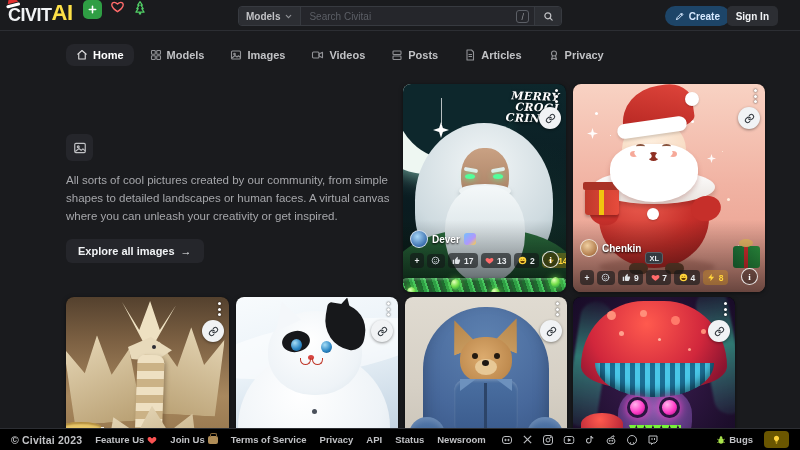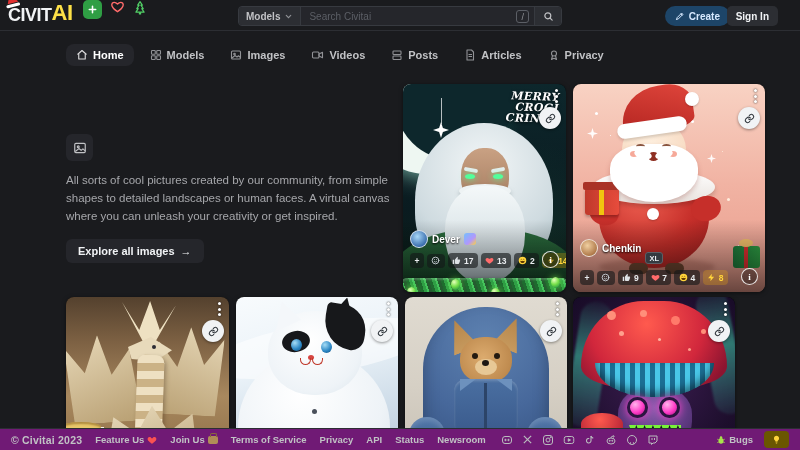--- a/index.html
+++ b/index.html
@@ -202,21 +202,21 @@
   .m-mouth { position:absolute; left:56px; top:128px; width:52px; height:15px; border-radius:5px; background:#1a0b26; }
   .m-mouth:before { content:""; position:absolute; inset:0; background:#7dff3a; opacity:.95;
       clip-path:polygon(0 0,7% 72%,14% 0,22% 72%,30% 0,38% 72%,46% 0,54% 72%,62% 0,70% 72%,78% 0,86% 72%,94% 0,100% 50%,100% 0); }
   .m-drip { position:absolute; left:74px; top:140px; width:10px; height:24px; border-radius:0 0 6px 6px; background:linear-gradient(180deg,#7dff3a,#3fae12); box-shadow:0 0 9px rgba(125,255,58,.7); }
   .m-shroom2 { position:absolute; left:8px; bottom:-4px; width:42px; height:48px; }
   .m-shroom2:before { content:""; position:absolute; left:0; top:0; width:42px; height:22px; border-radius:50% 50% 32% 32%; background:radial-gradient(circle at 45% 30%, #ff5a4e, #b01f34); }
   .m-shroom2:after { content:""; position:absolute; left:14px; top:20px; width:13px; height:28px; border-radius:7px; background:linear-gradient(180deg,#c5ff73,#6bd42a); box-shadow:0 0 9px #8aff2a; }
   .m-glow { position:absolute; right:10px; bottom:2px; width:7px; height:7px; border-radius:50%; background:#ff9f43; box-shadow:-14px 6px 0 -2px #ff9f43, 10px 10px 0 -3px #ffd43b, 0 0 8px #ff9f43; }
 
   
-  .footer { position:absolute; left:0; right:0; bottom:0; height:22px; background:#701a75; border-top:1px solid #2c2e33; display:flex; align-items:center; padding:0 11px; gap:13px; z-index:30; }
+  .footer { position:absolute; left:0; right:0; bottom:0; height:22px; background:#000000; border-top:1px solid #2c2e33; display:flex; align-items:center; padding:0 11px; gap:13px; z-index:30; }
   .f-copy { font-size:10.5px; font-weight:700; color:#c1c2c5; letter-spacing:.2px; }
   .f-link { display:flex; align-items:center; gap:3px; font-size:9.5px; font-weight:700; color:#c1c2c5; text-decoration:none; cursor:pointer; }
   .f-social { display:flex; align-items:center; gap:9px; margin-left:2px; }
   .f-social a { display:flex; cursor:pointer; color:#b9bbbe; }
   .f-right { margin-left:auto; display:flex; align-items:center; gap:11px; }
   .f-feature { display:flex; align-items:center; gap:4px; background:#6a5600; border:none; border-radius:4px; padding:3px 8px; color:#fff; font-size:9.5px; font-weight:700; cursor:pointer; }
   .brief { width:10px; height:8px; background:#b08d57; border-radius:2px; position:relative; }
   .brief:before { content:""; position:absolute; left:2.5px; top:-2.5px; width:5px; height:3px; border:1.2px solid #8a6a3c; border-bottom:none; border-radius:2px 2px 0 0; }
 </style>
 </head>

